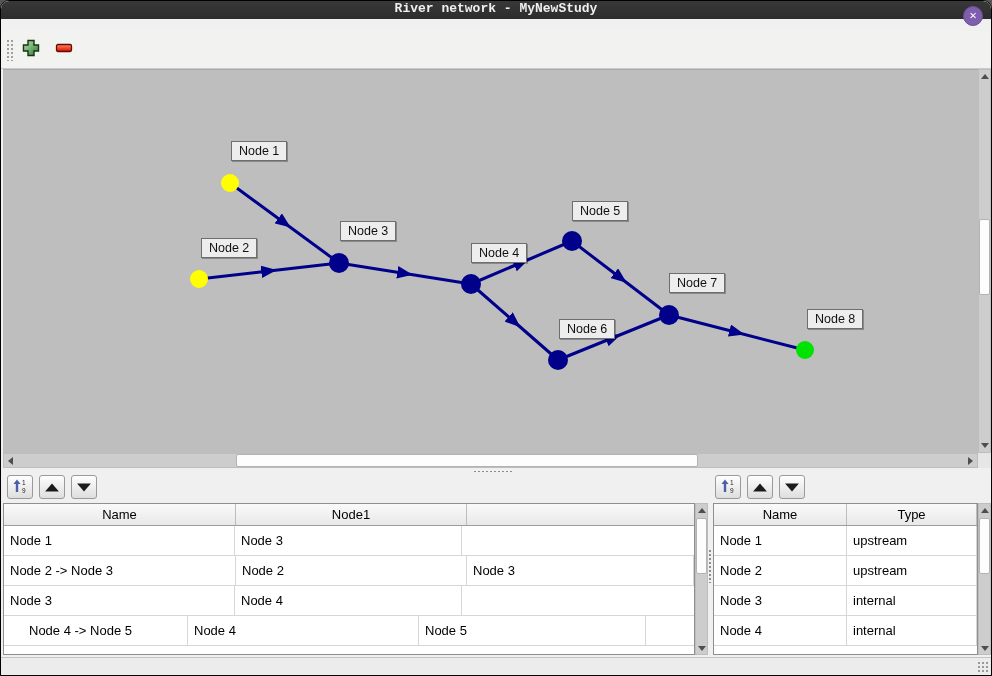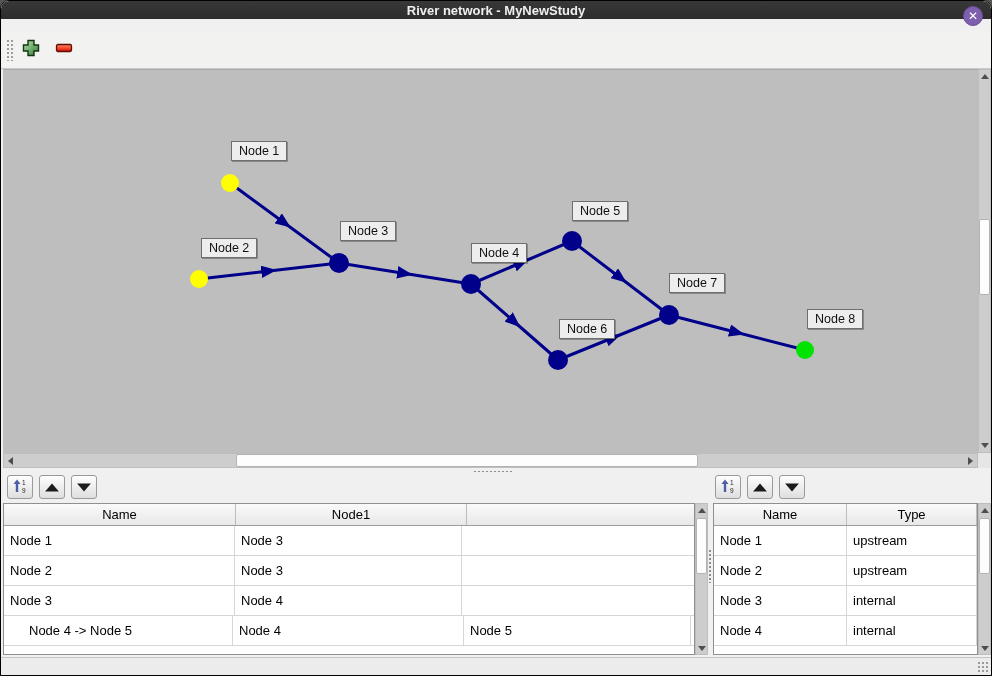--- a/index.html
+++ b/index.html
@@ -4,21 +4,21 @@
 <style>
   * { margin:0; padding:0; box-sizing:border-box; }
   html,body { width:992px; height:676px; background:#555; }
   body { font-family:"Liberation Sans", sans-serif; }
   .app { position:relative; width:992px; height:676px; background:#f0f0f0;
          border:1px solid #000; border-radius:9px 9px 0 0; overflow:hidden; }
 
   
   .titlebar { position:absolute; left:0; top:0; width:100%; height:18px;
     background:linear-gradient(#383838,#2d2d2d); border-radius:8px 8px 0 0;
-    display:flex; align-items:center; justify-content:center; }
+    display:flex; align-items:flex-start; justify-content:center;font-family:Liberation Mono, monospace; }
   .titlebar .title { color:#efefef; font-size:13px; font-weight:bold; }
   .close-btn { position:absolute; right:8px; top:5px; width:20px; height:20px;
     border-radius:50%; background:#7e5fad; border:1px solid #6a4f95;
     color:#fff; font-size:12px; line-height:18px; text-align:center; cursor:pointer; }
 
   
   .toolbar { position:absolute; left:0; top:30px; width:100%; height:38px;
     background:#f2f2f1; border-bottom:1px solid #c9c9c9; display:flex; align-items:center; }
   .grip-v { width:7px; height:22px; margin:0 6px 0 5px;
     background-image:radial-gradient(#9f9f9f 1px, transparent 1.2px);
@@ -209,29 +209,30 @@
     <div class="hdr" id="links-hdr">
         <div class="hcell" style="width: 232px;">Name</div>
         <div class="hcell" style="width: 231px;">Node1</div>
       </div>
     <div id="links-body">
         <div class="row">
           <div class="cell" style="width: 231px;">Node 1</div>
           <div class="cell" style="width: 227px;">Node 3</div>
         </div>
         <div class="row">
+          <div class="cell" style="width: 232px;">Node 2 -&gt; Node 3</div>
           <div class="cell" style="width: 231px;">Node 2</div>
           <div class="cell" style="width: 227px;">Node 3</div>
         </div>
         <div class="row">
           <div class="cell" style="width: 231px;">Node 3</div>
           <div class="cell" style="width: 227px;">Node 4</div>
         </div>
         <div class="row">
-          <div class="cell" style="width: 229px; padding-left: 25px;">Node 4 -&gt; Node 5</div>
+          <div class="cell" style="width: 184px; padding-left: 25px;">Node 4 -&gt; Node 5</div>
           <div class="cell" style="width: 231px;">Node 4</div>
           <div class="cell" style="width: 227px;">Node 5</div>
         </div>
       </div>
   </div>
   <div class="sb" style="left:694px; top:502px; width:13px; height:152px;">
     <div class="sb-btn" style="left:0; top:0; width:11px; height:12px;">
         <div class="tri up"></div>
       </div>
     <div class="sb-thumb" style="left:0; top:14px; width:11px; height:56px;"></div>

